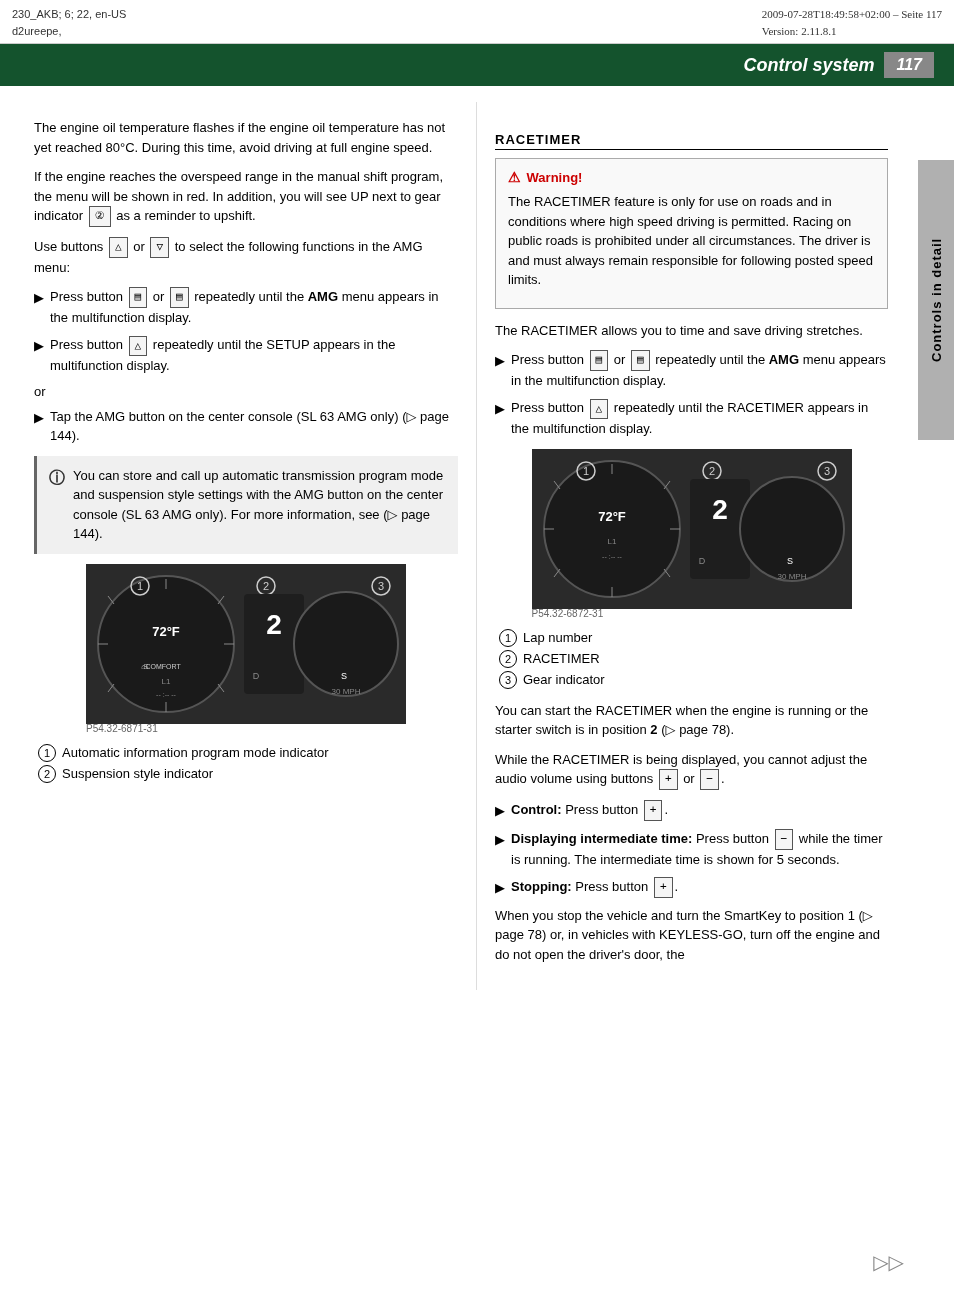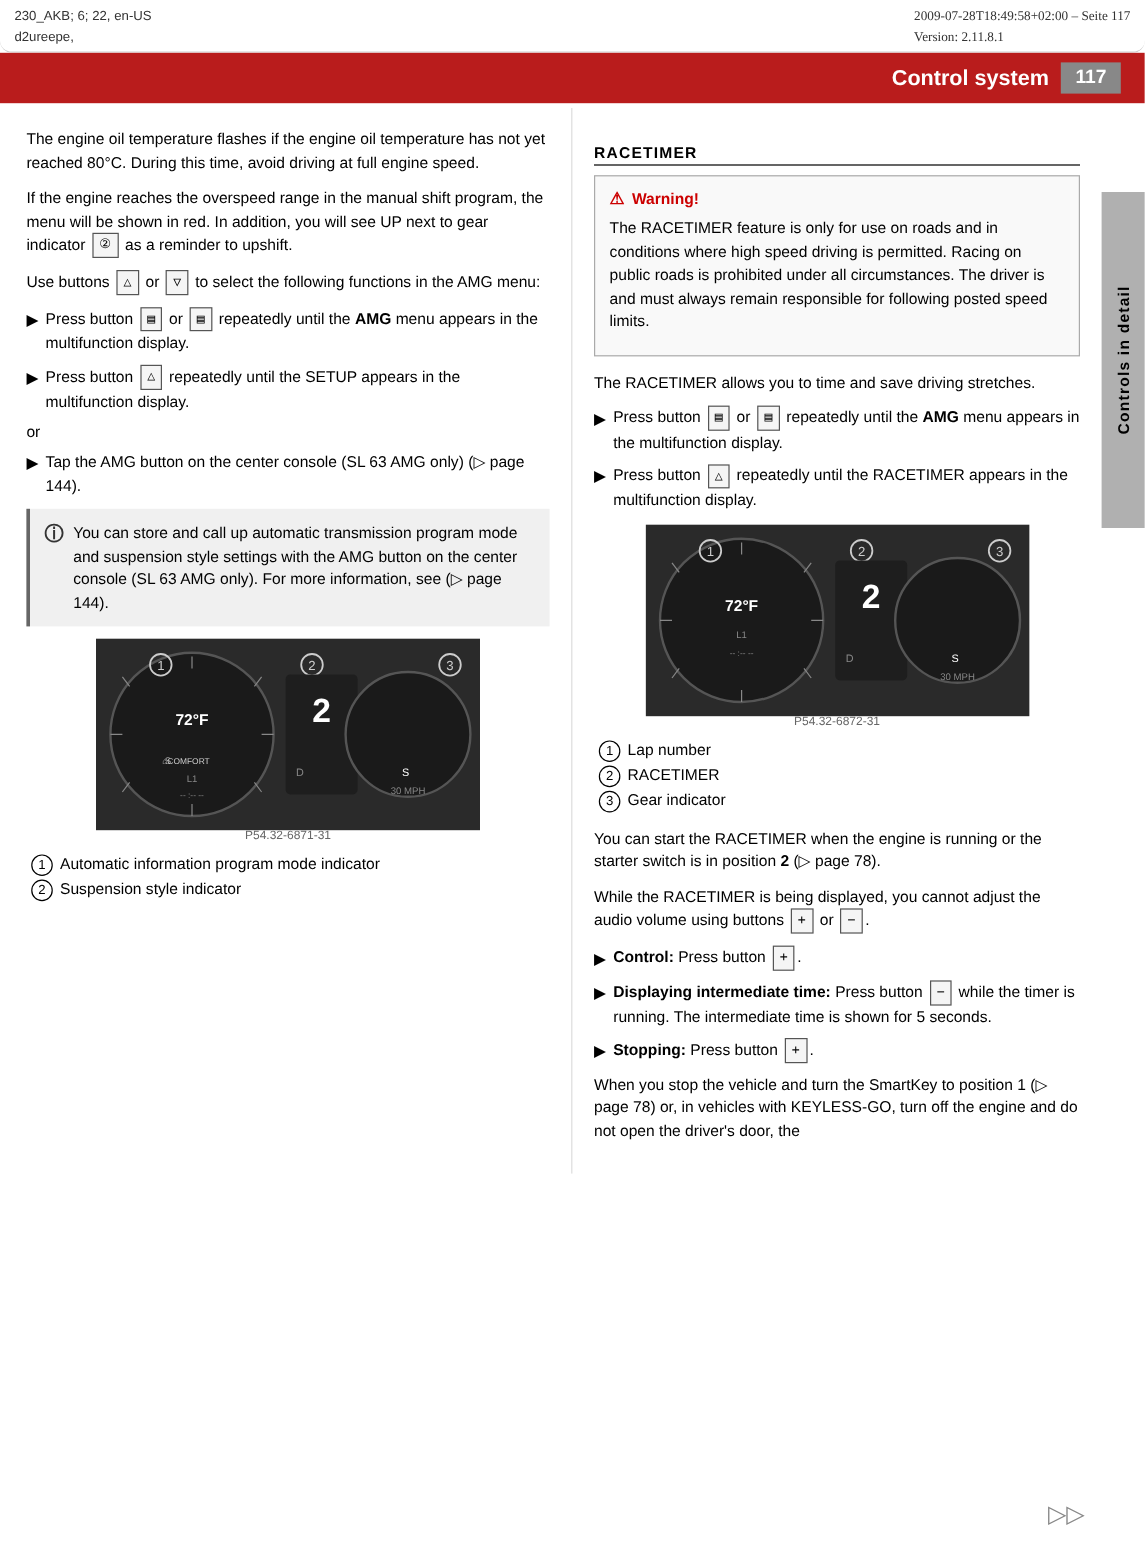--- a/index.html
+++ b/index.html
@@ -15,34 +15,34 @@
 
     
     .header {
       display: flex;
       justify-content: space-between;
       align-items: flex-start;
       padding: 6px 12px 4px 12px;
       border-bottom: 1px solid #ccc;
       font-size: 11px;
       color: #333;
-      border-radius: 10px;
     }
     .header-left { line-height: 1.5; }
     .header-right { text-align: left; line-height: 1.5; font-family: Liberation Serif, serif; }
 
     
     .title-bar {
-      background: #b91c1c;
+      background: #14532d;
       color: #fff;
       display: flex;
       justify-content: flex-end;
       align-items: center;
       padding: 8px 20px;
       margin-bottom: 0;
+      font-style: italic;
     }
     .title-bar-text {
       font-size: 18px;
       font-weight: bold;
       margin-right: 10px;
     }
     .page-number-box {
       background: #888;
       color: #fff;
       font-size: 16px;
@@ -68,21 +68,21 @@
       height: 280px;
       display: flex;
       align-items: center;
       justify-content: center;
       letter-spacing: 1px;
     }
 
     
     .main-content {
       display: flex;
-      padding: 4px;
+      padding: 16px;
     }
 
     .left-column {
       width: 50%;
       padding: 16px 18px 16px 18px;
       border-right: 1px solid #ddd;
     }
 
     .right-column {
       width: 50%;
@@ -235,21 +235,21 @@
       bottom: 20px;
       right: 50px;
       font-size: 20px;
       color: #888;
     }
 
     
     .img-label {
       font-size: 10px;
       color: #666;
-      text-align: center;
+      text-align: left;
       margin-top: -4px;
       margin-bottom: 4px;
     }
   </style>
 </head>
 <body>
 
 <div class="header">
   <div class="header-left">
     <div>230_AKB; 6; 22, en-US</div>

